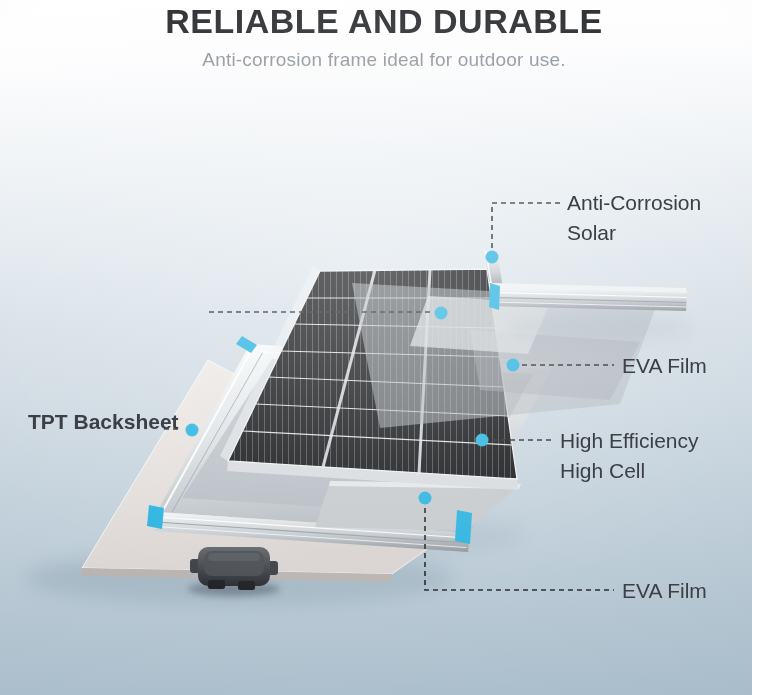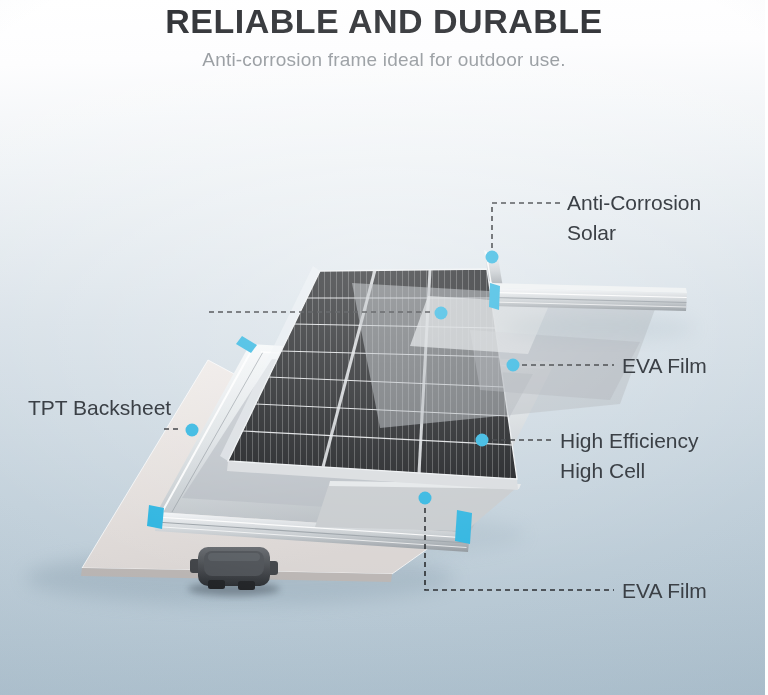--- a/index.html
+++ b/index.html
@@ -6,21 +6,20 @@
   body{
     width:768px;height:695px;overflow:hidden;
     font-family:"Liberation Sans","DejaVu Sans",sans-serif;
     -webkit-font-smoothing:antialiased;
   }
   .page{
     position:relative;width:752px;height:695px;
     background:linear-gradient(178deg,
       #ffffff 0%, #fdfdfe 9%, #eef2f5 24%,
       #d8e1e8 45%, #c4d2dc 70%, #aec1ce 100%);
-    padding-left:13px;
   }
   .page::after{ 
     content:"";position:absolute;inset:0;pointer-events:none;
     background:radial-gradient(120% 90% at 50% 38%, rgba(255,255,255,.35) 0%, rgba(255,255,255,0) 55%, rgba(120,145,165,.18) 100%);
   }
   .title{
     position:absolute;left:0;top:2px;width:768px;text-align:center;
     font-size:34px;font-weight:800;letter-spacing:.5px;color:#27292d;
   }
   .subtitle{
@@ -175,21 +174,21 @@
       <span>Solar</span>
     </div>
 
     <div class="callout" style="left:28px;top:296px;">
     </div>
 
     <div class="callout" style="left:622px;top:351px;">
       <span>EVA Film</span>
     </div>
 
-    <div class="callout" style="left:28px;top:393px;">
+    <div class="callout" style="left:28px;top:407px;font-weight:bold;">
       <span>TPT Backsheet</span>
     </div>
 
     <div class="callout" style="left:560px;top:426px;">
       <span>High Efficiency</span>
       <span>High Cell</span>
     </div>
 
     <div class="callout" style="left:622px;top:576px;">
       <span>EVA Film</span>

